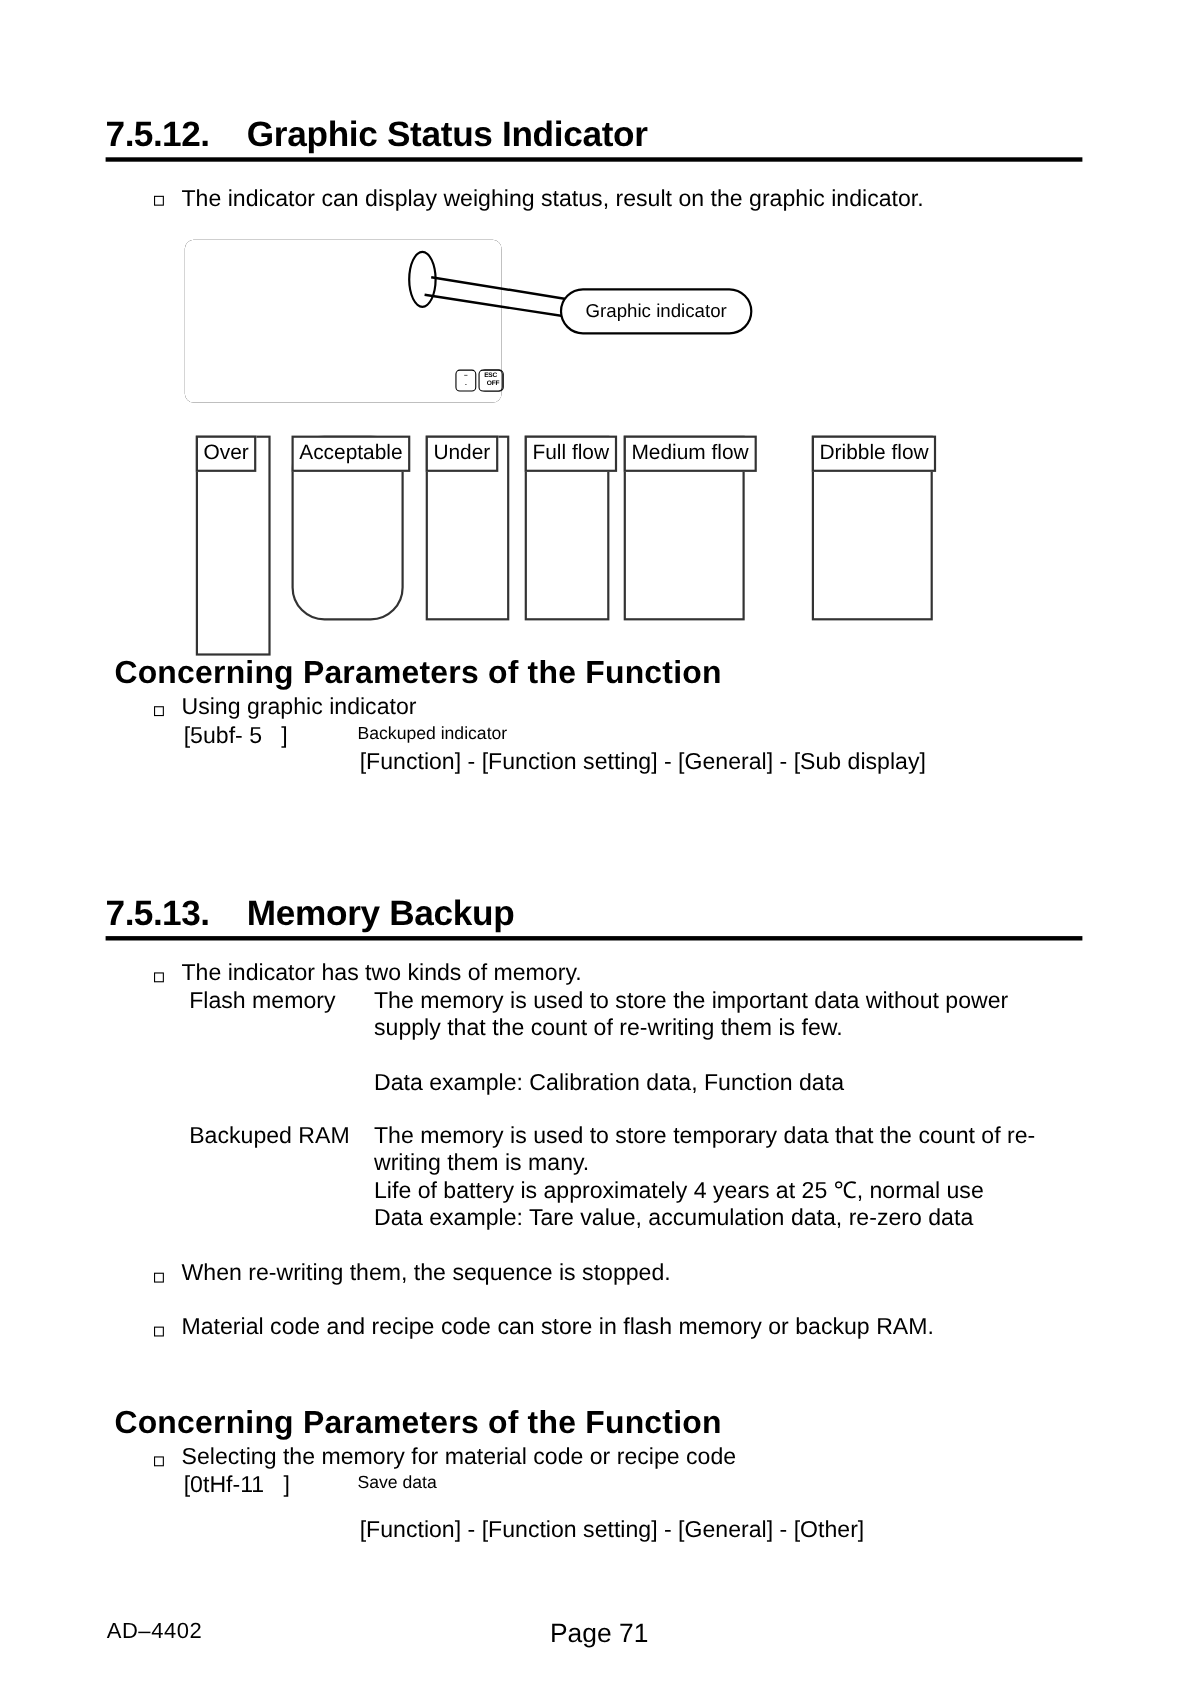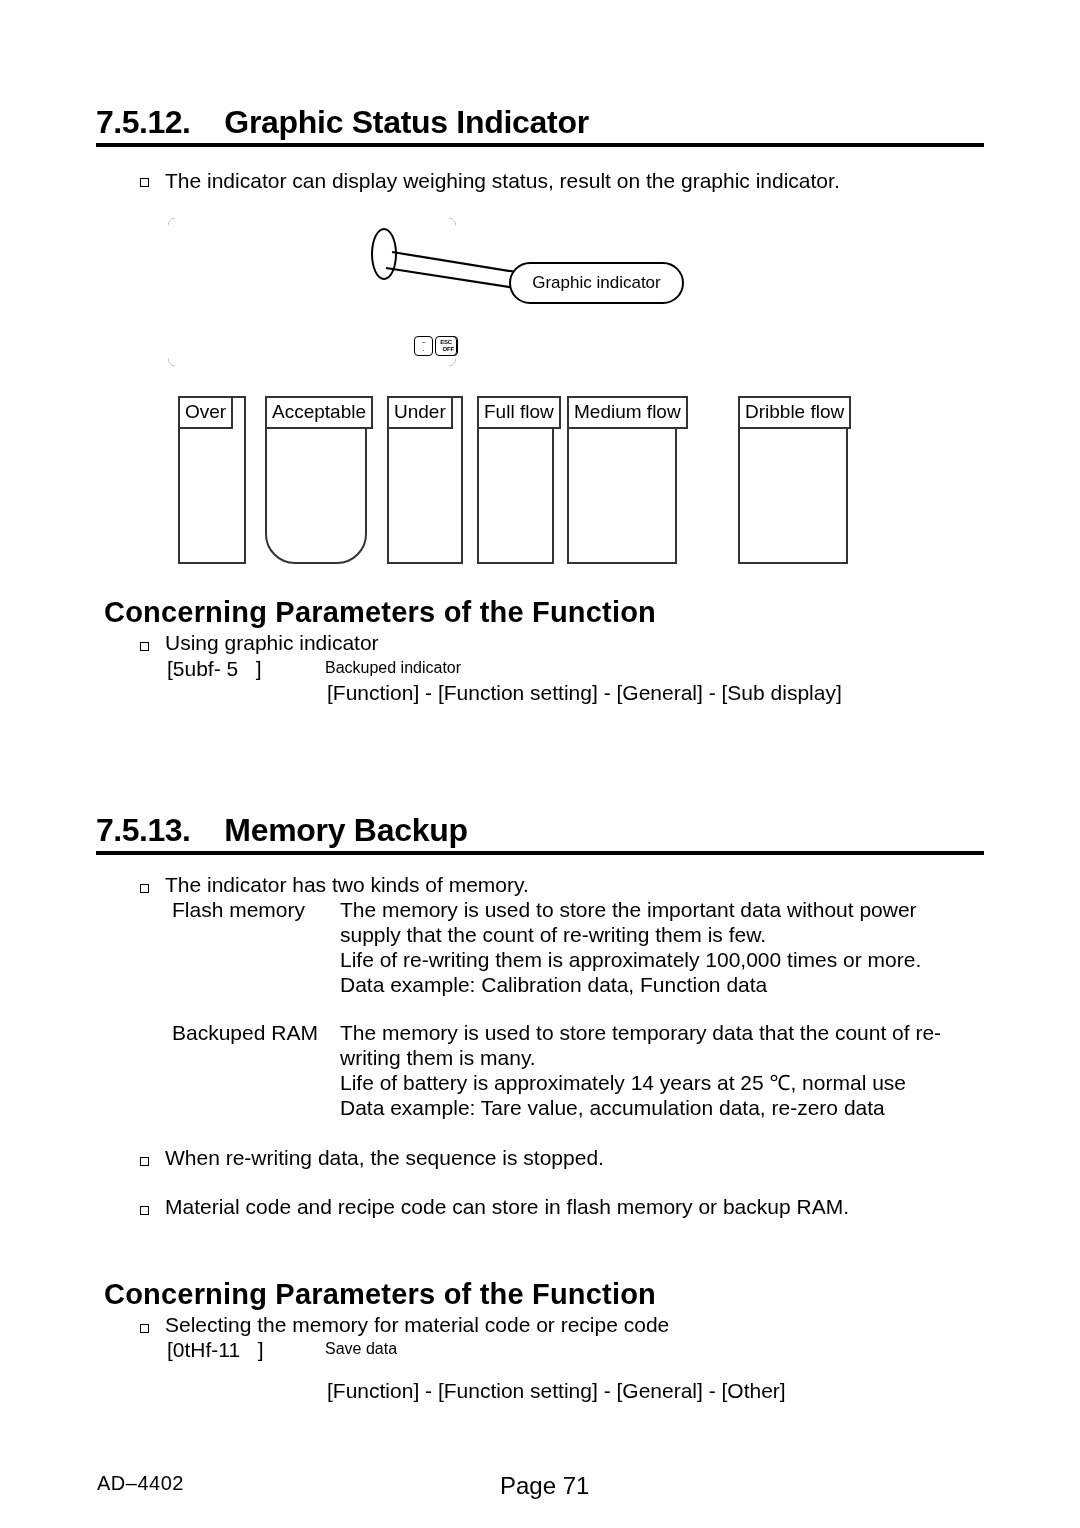--- a/index.html
+++ b/index.html
@@ -479,21 +479,21 @@
 
   <svg class="lead" style="left:0; top:0; width:1080px; height:1528px;">
     <path d="M392 252 L516 272" stroke="#000" stroke-width="2.2" fill="none"></path>
     <path d="M386 268 L516 288" stroke="#000" stroke-width="2.2" fill="none"></path>
   </svg>
 
   <div class="callout" style="left:509px; top:262px; width:175px; height:42px;">
     <span>Graphic indicator</span>
   </div>
 
-  <div class="statbox" style="left:178px; top:396px; width:68px; height:168px;">
+  <div class="statbox" style="left:178px; top:396px; width:68px; height:200px;">
     <div class="cap">Over</div>
   </div>
   <div class="statbox" style="left:265px; top:396px; width:102px; height:168px;border-radius:30px;">
     <div class="cap">Acceptable</div>
   </div>
   <div class="statbox" style="left:387px; top:396px; width:76px; height:168px;">
     <div class="cap">Under</div>
   </div>
   <div class="statbox" style="left:477px; top:396px; width:77px; height:168px;">
     <div class="cap">Full flow</div>
@@ -515,31 +515,30 @@
   <div class="sec-head" style="top:812px;">
     <span class="num">7.5.13.</span><span class="ttl">Memory Backup</span>
   </div>
 
   <div class="bullet" style="left:140px; top:882px;"></div>
   <div class="txt" style="left:165px; top:872px;">The indicator has two kinds of memory.</div>
 
   <div class="txt" style="left:172px; top:897px;">Flash memory</div>
   <div class="txt" style="left:340px; top:897px;">The memory is used to store the important data without power</div>
   <div class="txt" style="left:340px; top:922px;">supply that the count of re-writing them is few.</div>
-  <div class="txt" style="left:340px; top:947px;">Life of re-writing them is approximately 100,000 times or more.</div>
   <div class="txt" style="left:340px; top:972px;">Data example: Calibration data, Function data</div>
 
   <div class="txt" style="left:172px; top:1020px;">Backuped RAM</div>
   <div class="txt" style="left:340px; top:1020px;">The memory is used to store temporary data that the count of re-</div>
   <div class="txt" style="left:340px; top:1045px;">writing them is many.</div>
-  <div class="txt" style="left:340px; top:1070px;">Life of battery is approximately 14 years at 25 ℃, normal use</div>
+  <div class="txt" style="left:340px; top:1070px;">Life of battery is approximately 4 years at 25 ℃, normal use</div>
   <div class="txt" style="left:340px; top:1095px;">Data example: Tare value, accumulation data, re-zero data</div>
 
   <div class="bullet" style="left:140px; top:1155px;"></div>
-  <div class="txt" style="left:165px; top:1145px;">When re-writing data, the sequence is stopped.</div>
+  <div class="txt" style="left:165px; top:1145px;">When re-writing them, the sequence is stopped.</div>
 
   <div class="bullet" style="left:140px; top:1204px;"></div>
   <div class="txt" style="left:165px; top:1194px;">Material code and recipe code can store in flash memory or backup RAM.</div>
 
   <div class="subhead" style="left:104px; top:1278px;">Concerning Parameters of the Function</div>
   <div class="bullet" style="left:140px; top:1322px;"></div>
   <div class="txt" style="left:165px; top:1312px;">Selecting the memory for material code or recipe code</div>
   <div class="txt" style="left:167px; top:1337px;">[0tHf-11   ]</div>
   <div class="txt-sm" style="left:325px; top:1338px;">Save data</div>
   <div class="txt" style="left:327px; top:1361px;margin-top:17px;">[Function] - [Function setting] - [General] - [Other]</div>

